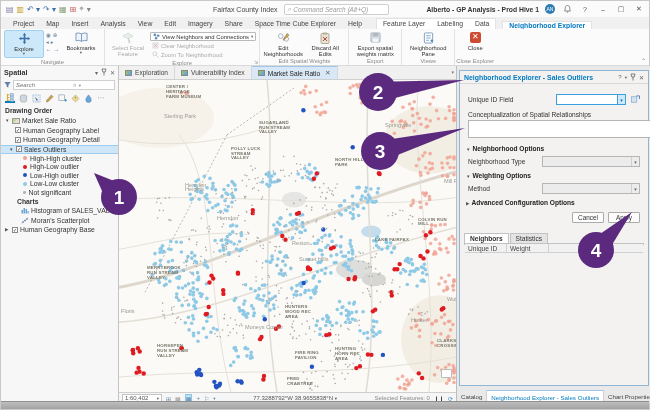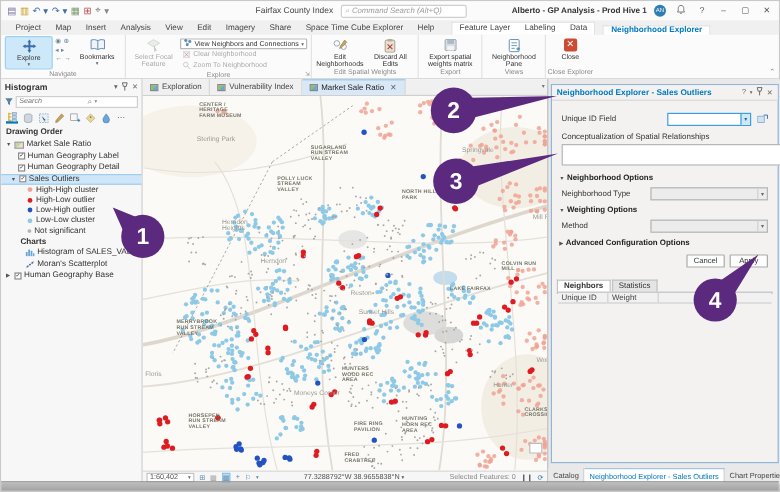--- a/index.html
+++ b/index.html
@@ -335,21 +335,21 @@
 
     <div style="flex:1; position:relative;">
       <span class="ribbon-collapse">⌃</span>
     </div>
   </div>
 
   <div class="main">
 
     <div class="contents">
       <div class="c-head">
-        <span class="c-title">Histogram</span>
+        <span class="c-title">Spatial</span>
         <span class="c-hicons">
           <span>▾</span>
           <span><svg width="6" height="8" viewBox="0 0 6 8">
                 <path d="M1,1 H5 L4.2,4 H1.8 Z M3,4 V7.5" stroke="#666" stroke-width="0.8" fill="none"></path>
               </svg></span>
           <span>✕</span>
         </span>
       </div>
       <div class="c-search-row">
         <span><svg width="7" height="7" viewBox="0 0 8 8">

